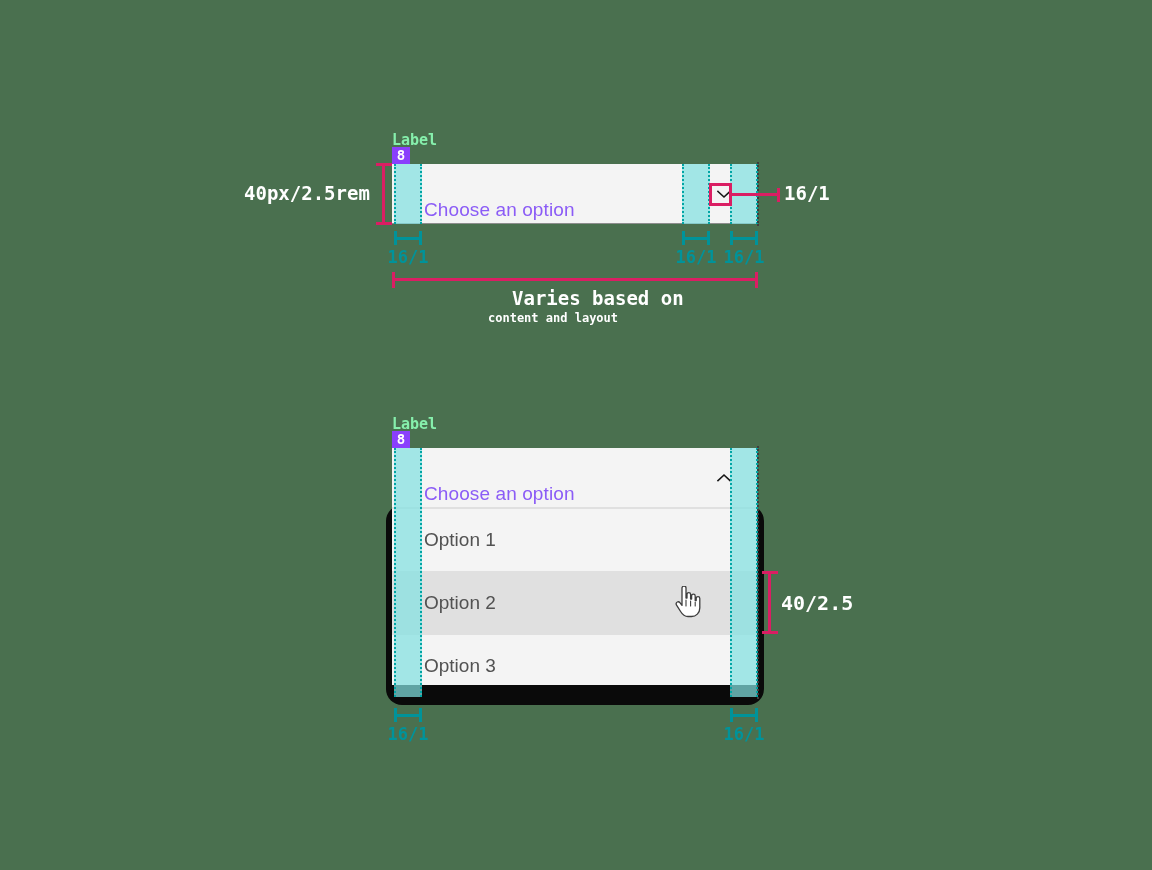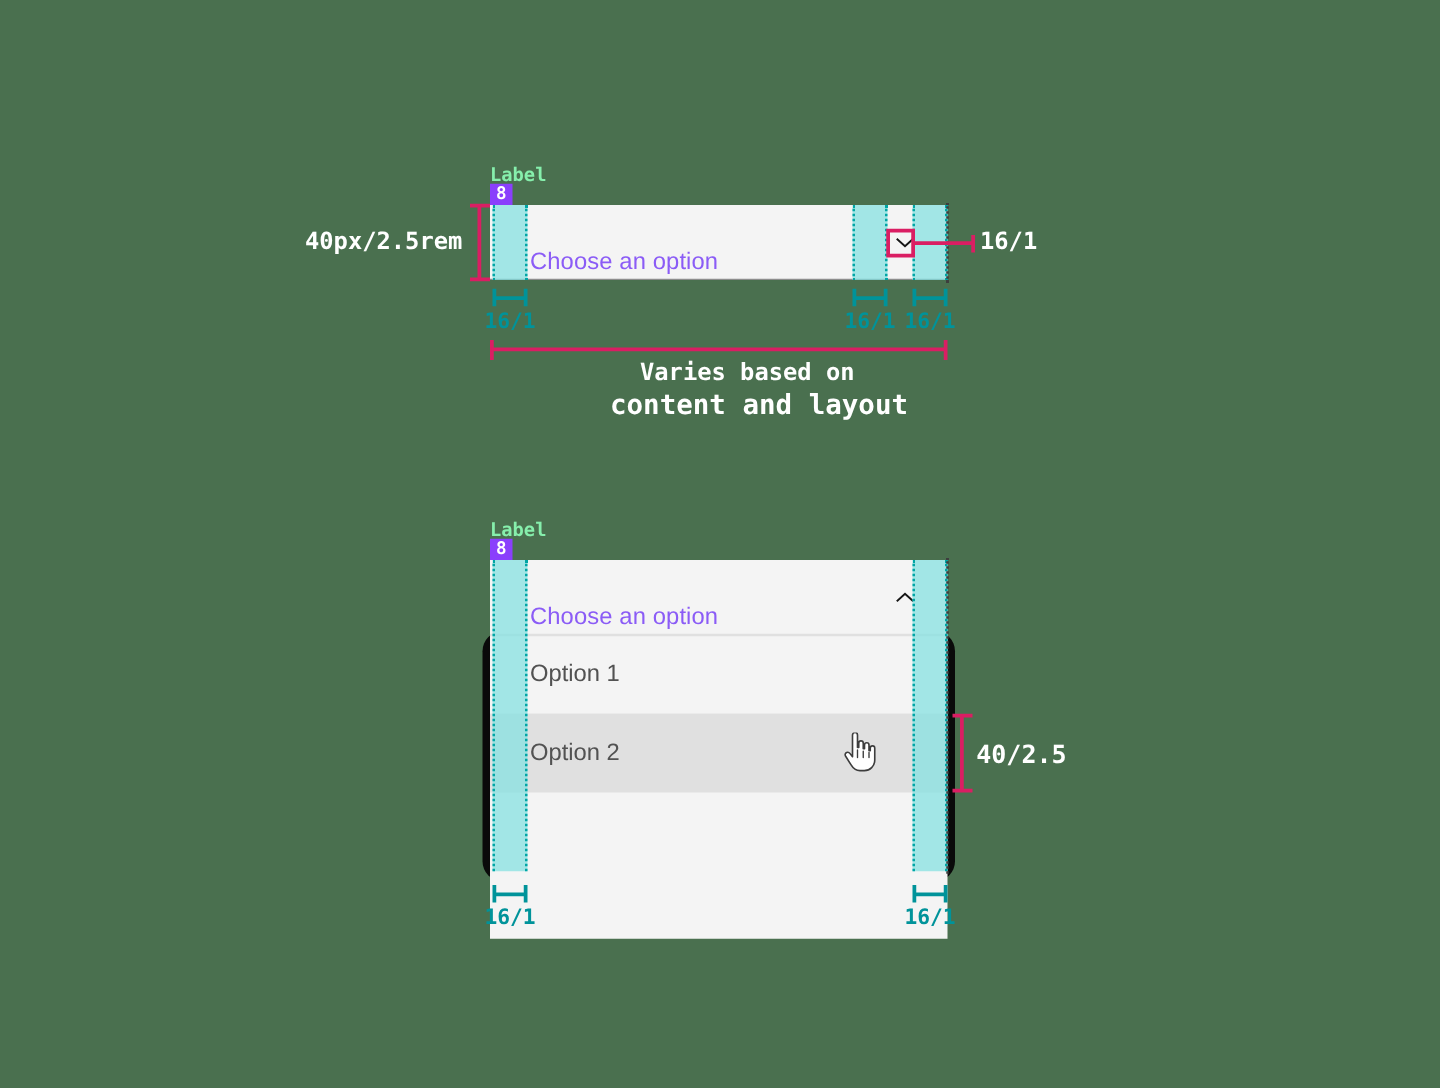--- a/index.html
+++ b/index.html
@@ -286,43 +286,46 @@
   </div>
   <div class="hmark" style="left:730px; top:231px; width:28px;">
       <i></i>
     <div class="hmark-label">16/1</div>
   </div>
 
   <div class="pinkspan" style="left:392px; top:272px; width:366px;">
       <i></i>
     </div>
   <div class="anno-mono anno-pink" style="left:488px; top:288px; font-size:19px; text-align:left;margin-left:24px;">Varies based on</div>
-  <div class="anno-mono anno-pink" style="left:488px; top:312px; font-size:22px; text-align:left;">content and layout</div>
+  <div class="anno-mono anno-pink" style="left:488px; top:312px; font-size:12px; text-align:left;">content and layout</div>
 
   <div class="fieldlabel" style="left:392px; top:415px;">Label</div>
 
   <div class="badge8" style="left:392px; top:431px;">8</div>
 
   <div class="menu-shadow" style="left:386px; top:505px; width:378px; height:200px;"></div>
 
   <div class="field" style="left:392px; top:448px; width:366px; height:60px; border-bottom:1px solid #e0e0e0;">
     <div class="field-text">Choose an option</div>
     <span class="field-chevron">
       <svg width="20" height="20" viewBox="0 0 20 20" fill="none">
         <path d="M4 12.5 L10 7 L16 12.5" stroke="#161616" stroke-width="1.6" stroke-linecap="square" fill="none"></path>
       </svg>
     </span>
   </div>
 
-  <div class="menu-list" style="left:392px; top:508px; width:366px; height:243px;">
+  <div class="menu-list" style="left:392px; top:508px; width:366px; height:177px;">
     <div class="opt" style="top:0px;">
       <span>Option 1</span>
     </div>
     <div class="opt hover" style="top:63px;">
       <span>Option 2</span>
+    </div>
+    <div class="opt" style="top:126px;">
+      <span>Option 3</span>
     </div>
   </div>
 
   <div class="tealstrip" style="left:394px; top:448px; width:28px; height:249px;"></div>
   <div class="tealstrip" style="left:730px; top:448px; width:28px; height:249px;"></div>
 
   <div class="vguide-dark" style="left:757px; top:446px; height:253px;"></div>
 
   <span class="cursor-hand" style="left:673px; top:586px;">
     <svg width="28" height="32" viewBox="0 0 28 32" fill="none">

